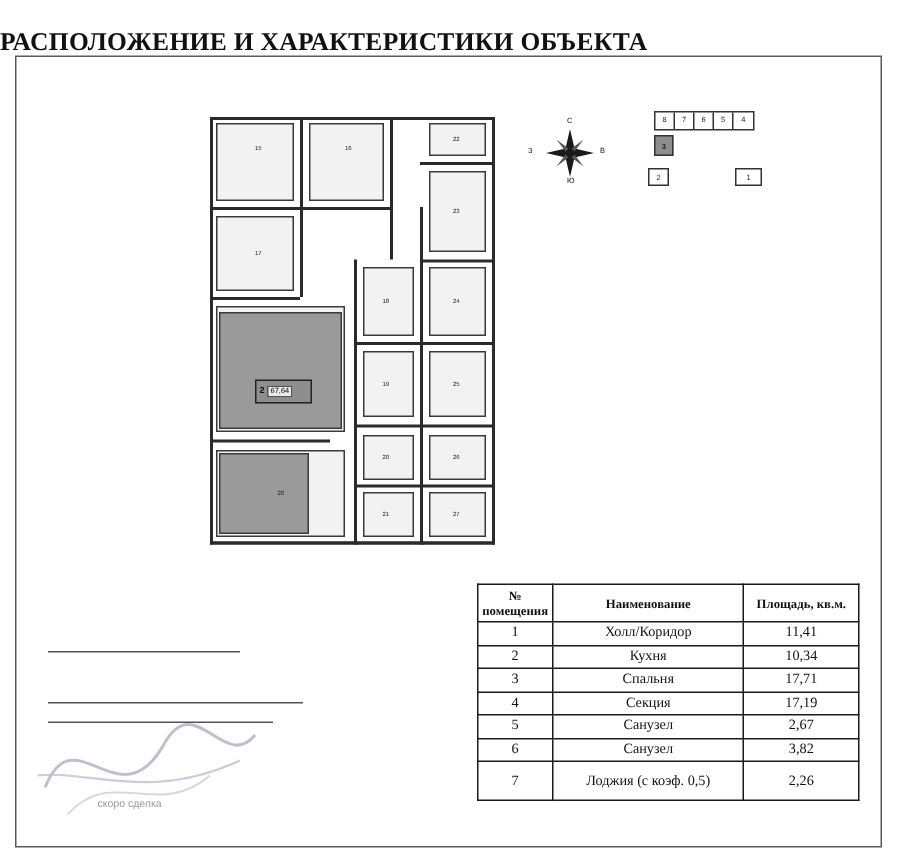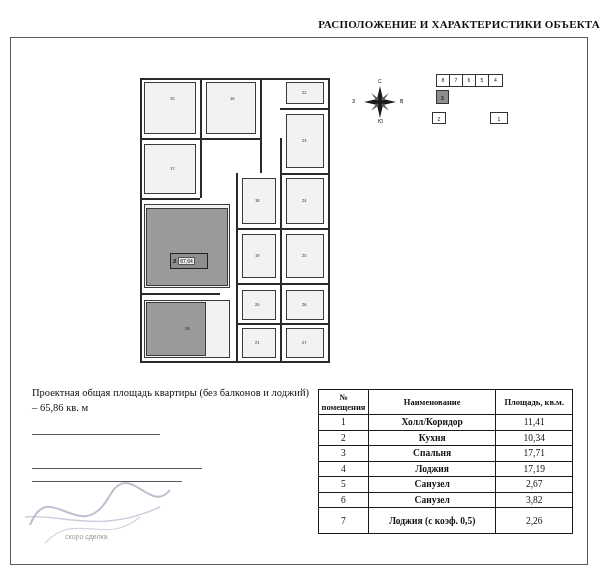--- a/index.html
+++ b/index.html
@@ -18,22 +18,22 @@
   .page {
     position: absolute;
     inset: 0;
   }
   
   .doc-title {
     position: absolute;
     top: 18px;
     left: 0;
     width: 100%;
-    text-align: right;
-    font-size: 11px;
+    text-align: left;
+    font-size: 17px;
     font-weight: bold;
     letter-spacing: 0.2px;
     font-family: "Liberation Serif", serif;
   }
   
   .doc-frame {
     position: absolute;
     left: 10px;
     top: 37px;
     width: 578px;
@@ -198,21 +198,21 @@
     padding: 1px 2px;
     color: #111;
   }
   .tbl th {
     font-weight: bold;
     font-size: 8.5px;
     line-height: 10px;
     padding: 2px 2px;
   }
   .tbl td.num { width: 38px; }
-  .tbl td.name { width: 120px; font-weight: bold; }
+  .tbl td.name { width: 120px; }
   .tbl td.area { width: 70px; }
   .tbl tr { height: 15.5px; margin-left: 15px; }
 
   
   .watermark {
     position: absolute;
     left: 20px;
     top: 455px;
     width: 190px;
     height: 100px;
@@ -322,21 +322,20 @@
       <div class="kp-cell">6</div>
       <div class="kp-cell">5</div>
       <div class="kp-cell">4</div>
     </div>
     <div class="kp-box" style="left:12px;top:20px;width:13px;height:14px;line-height:14px;background:#8e8e8e;font-weight:bold;">3</div>
     <div class="kp-box" style="left:8px;top:42px;width:14px;height:12px;line-height:12px;">2</div>
     <div class="kp-box" style="left:66px;top:42px;width:18px;height:12px;line-height:12px;">1</div>
   </div>
 
   <div class="info-block">
-    <div class="info-line">Проектная общая площадь квартиры (без балконов и лоджий) – 65,86 кв. м</div>
   </div>
 
   <table class="tbl">
     <thead>
       <tr>
         <th class="num">№ помещения</th>
         <th class="name">Наименование</th>
         <th class="area">Площадь, кв.м.</th>
       </tr>
     </thead>
@@ -351,21 +350,21 @@
         <td class="name">Кухня</td>
         <td class="area">10,34</td>
       </tr>
       <tr>
         <td class="num">3</td>
         <td class="name">Спальня</td>
         <td class="area">17,71</td>
       </tr>
       <tr>
         <td class="num">4</td>
-        <td class="name">Лоджия</td>
+        <td class="name">Секция</td>
         <td class="area">17,19</td>
       </tr>
       <tr>
         <td class="num">5</td>
         <td class="name">Санузел</td>
         <td class="area">2,67</td>
       </tr>
       <tr>
         <td class="num">6</td>
         <td class="name">Санузел</td>

